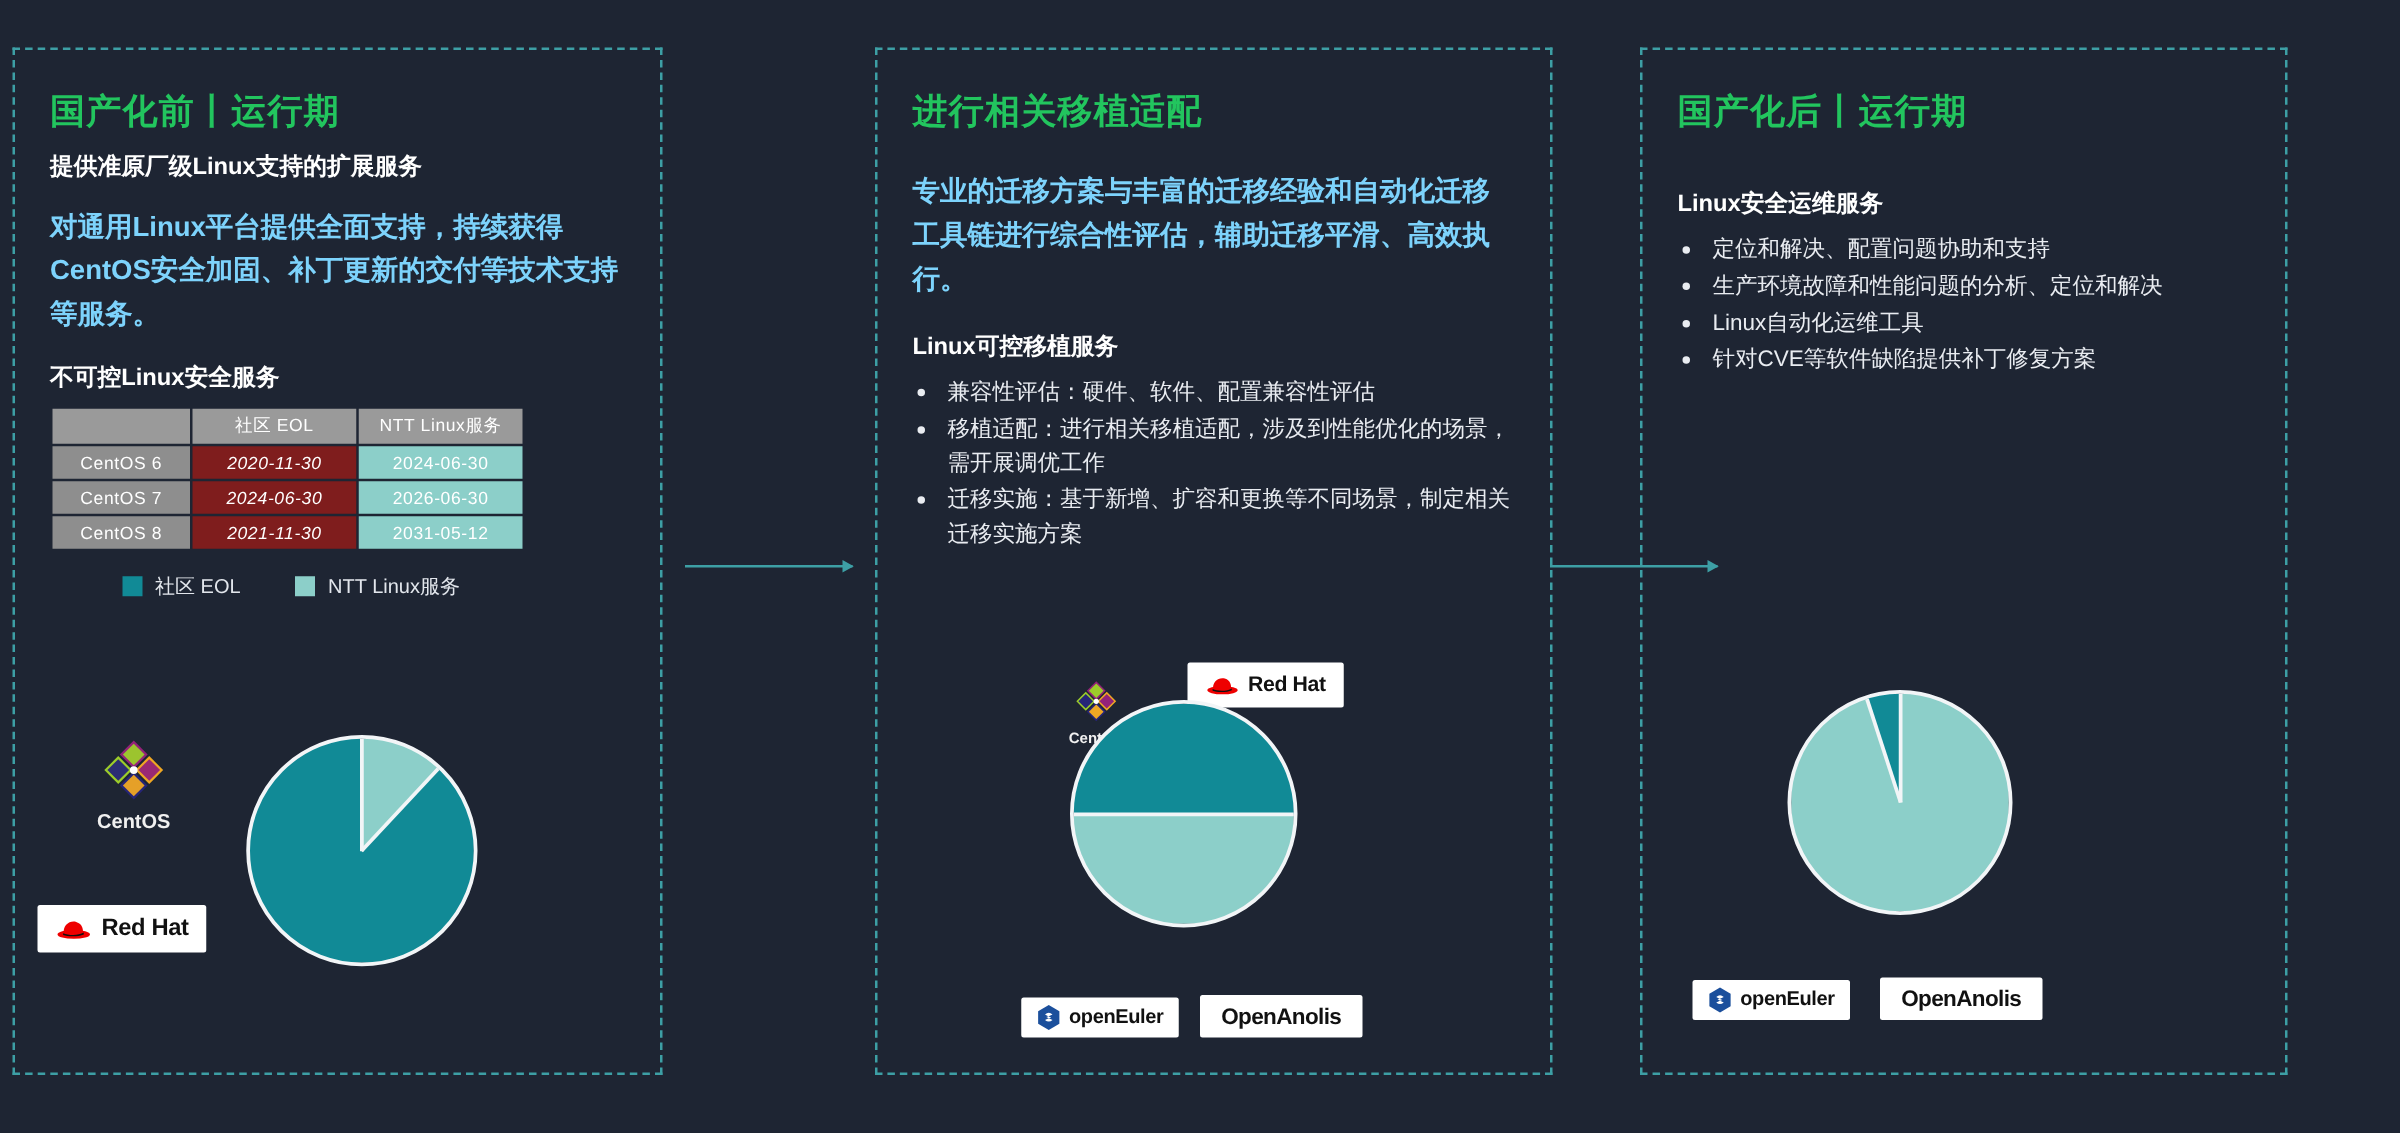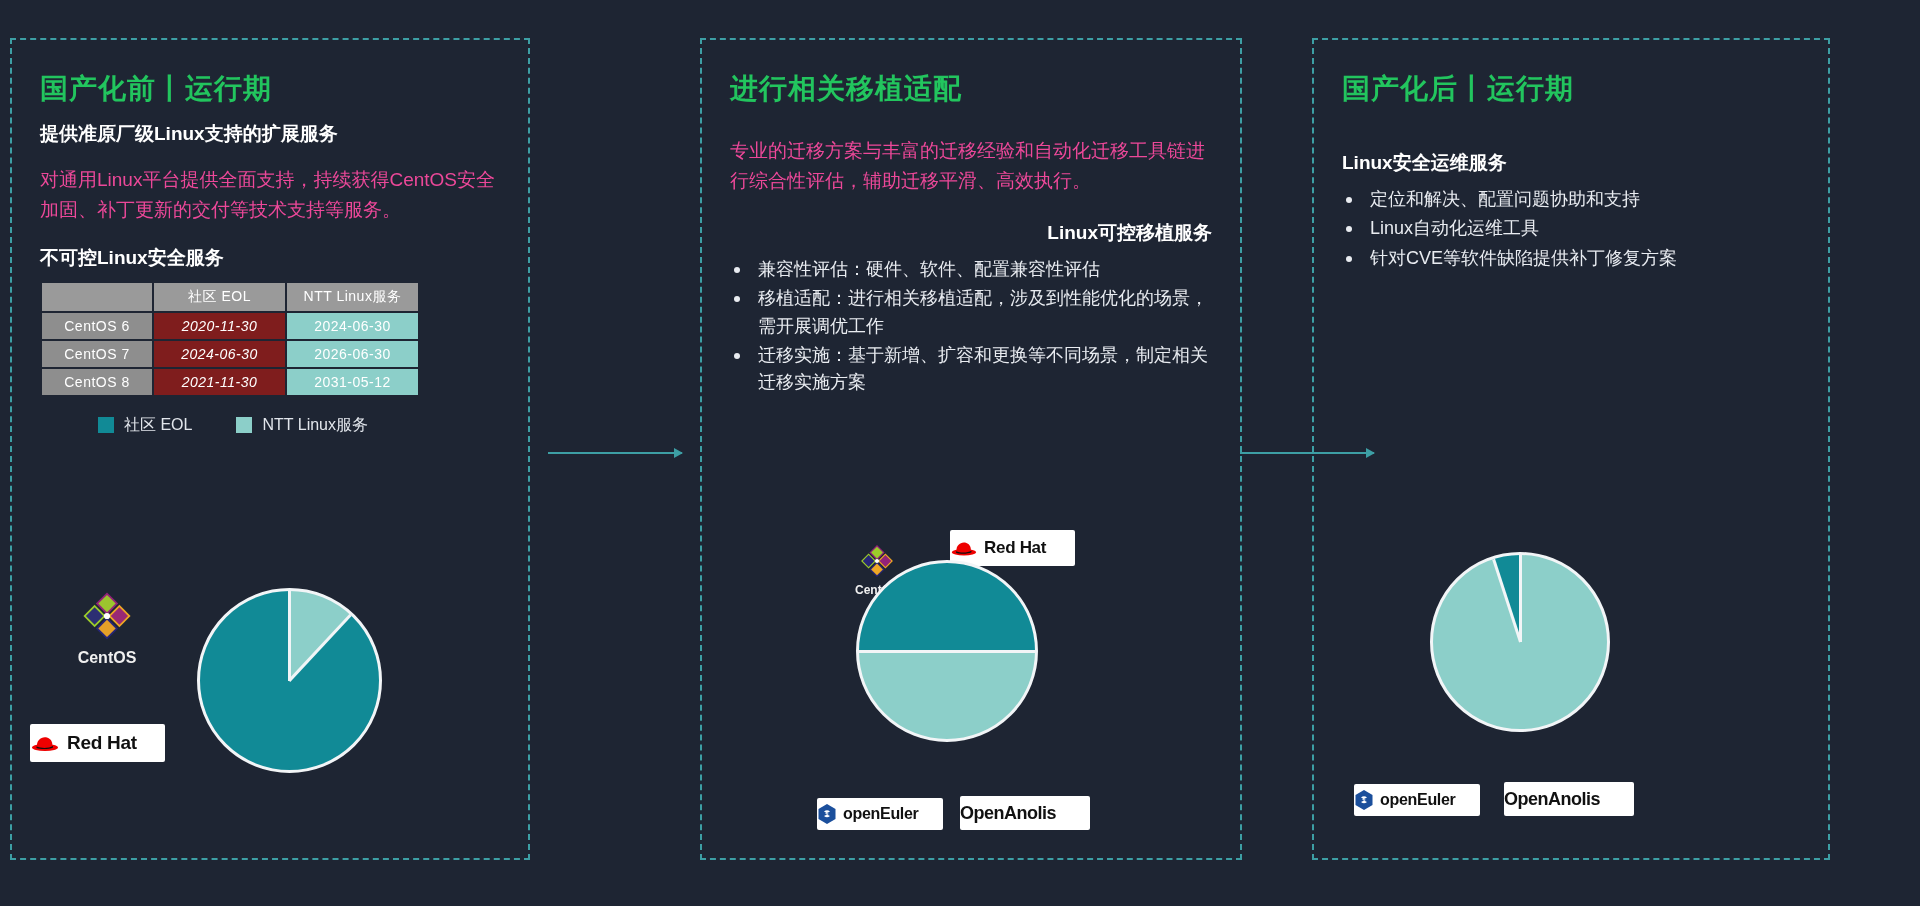--- a/index.html
+++ b/index.html
@@ -31,24 +31,24 @@
     white-space: nowrap;
   }
   .p-sub {
     color: #ffffff;
     font-size: 19px;
     font-weight: bold;
     line-height: 1.5;
     margin-bottom: 16px;
   }
   .p-body {
-    color: #ec4899;
-    font-size: 19px;
+    color: #7dd3fc;
+    font-size: 22px;
     line-height: 1.58;
-    font-weight: normal;
+    font-weight: bold;
     margin-bottom: 20px;
   }
   .p-section {
     color: #ffffff;
     font-size: 19px;
     font-weight: bold;
     margin-bottom: 10px;
   }
   .p-list { list-style: none; }
   .p-list li {
@@ -108,21 +108,21 @@
     position: absolute;
     background: #f2f5f7;
     transform-origin: 50% 100%;
   }
 
   
   .logo-box {
     background: #ffffff;
     display: inline-flex;
     align-items: center;
-    justify-content: flex-start;
+    justify-content: center;
     border-radius: 2px;
   }
   .logo-text { font-weight: bold; color: #111111; letter-spacing: -0.3px; }
 
   .centos-wrap { display: flex; flex-direction: column; align-items: center; }
   .centos-label { color: #111; font-weight: bold; font-size: 15px; margin-top: -4px; }
 
   .arrow {
     position: absolute;
     height: 2px;
@@ -218,21 +218,21 @@
     <div class="pie" style="position:absolute; left:185px; top:548px; width:185px; height:185px;
                 background: conic-gradient(from 0deg, #8ccfc9 0deg 43deg, #118a96 43deg 360deg);">
       <div class="pie-wedge-line" style="left:calc(50% - 1.5px); top:0; width:3px; height:50%; transform:rotate(0deg);"></div>
       <div class="pie-wedge-line" style="left:calc(50% - 1.5px); top:0; width:3px; height:50%; transform:rotate(43deg);"></div>
     </div>
   </div>
 
   <div class="panel" id="panel-1">
     <div class="p-title">进行相关移植适配</div>
     <div class="p-body" style="margin-top:28px;">专业的迁移方案与丰富的迁移经验和自动化迁移工具链进行综合性评估，辅助迁移平滑、高效执行。</div>
-    <div class="p-section" style="margin-top:24px;text-align:right;">Linux可控移植服务</div>
+    <div class="p-section" style="margin-top:24px;">Linux可控移植服务</div>
     <ul class="p-list">
       <li>兼容性评估：硬件、软件、配置兼容性评估</li>
       <li>移植适配：进行相关移植适配，涉及到性能优化的场景，需开展调优工作</li>
       <li>迁移实施：基于新增、扩容和更换等不同场景，制定相关迁移实施方案</li>
     </ul>
 
     <div style="position:absolute; left:140px; top:500px; width:70px;">
       <div class="centos-wrap">
         <svg width="42" height="42" viewBox="0 0 100 100">
           <polygon points="50,12 68,30 50,48 32,30" fill="#932279"></polygon>
@@ -273,20 +273,21 @@
     <div class="logo-box" style="position:absolute; left:258px; top:756px; width:130px; height:34px;">
       <span class="logo-text" style="font-size:18px; letter-spacing:-0.5px;">OpenAnolis</span>
     </div>
   </div>
 
   <div class="panel" id="panel-2">
     <div class="p-title">国产化后丨运行期</div>
     <div class="p-section" style="margin-top:42px;">Linux安全运维服务</div>
     <ul class="p-list">
       <li>定位和解决、配置问题协助和支持</li>
+      <li>生产环境故障和性能问题的分析、定位和解决</li>
       <li>Linux自动化运维工具</li>
       <li>针对CVE等软件缺陷提供补丁修复方案</li>
     </ul>
 
     <div class="pie" style="position:absolute; left:116px; top:512px; width:180px; height:180px;
                 background: conic-gradient(from 342deg, #118a96 0deg 18deg, #8ccfc9 18deg 360deg);">
       <div class="pie-wedge-line" style="left:calc(50% - 1.5px); top:0; width:3px; height:50%; transform:rotate(0deg);"></div>
       <div class="pie-wedge-line" style="left:calc(50% - 1.5px); top:0; width:3px; height:50%; transform:rotate(-18deg);"></div>
     </div>
 

